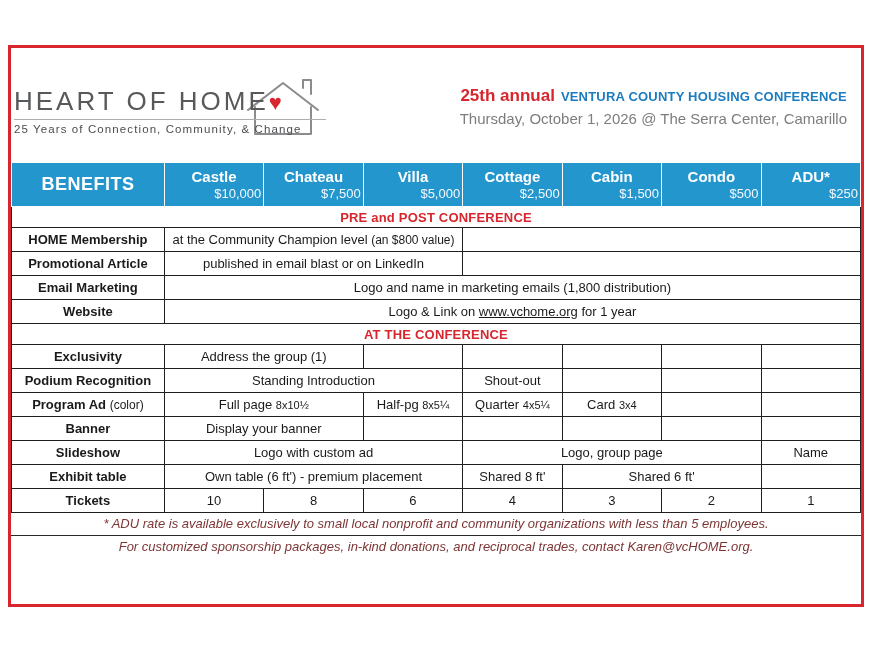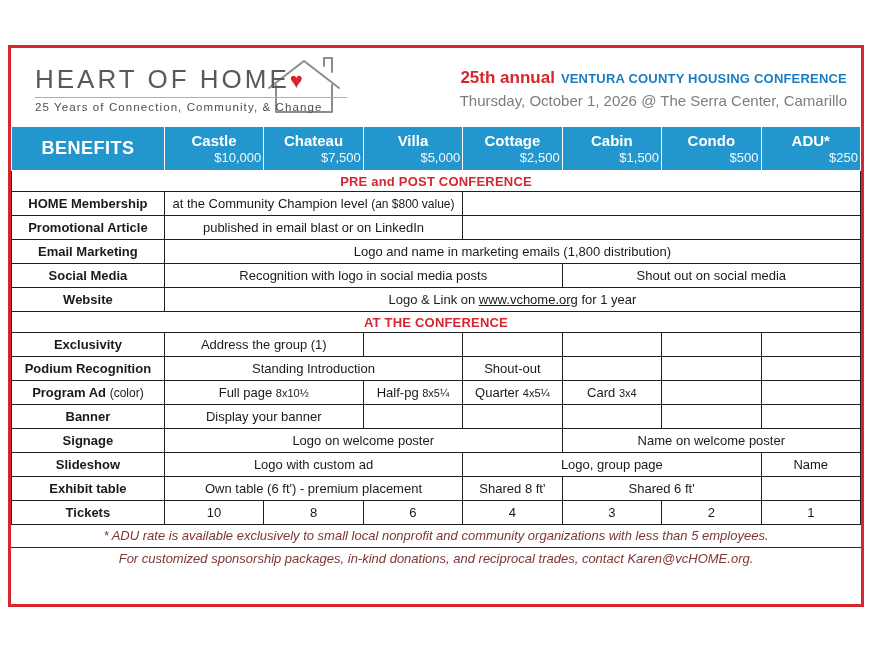--- a/index.html
+++ b/index.html
@@ -1,20 +1,20 @@
 <!DOCTYPE html>
 <html style="--accent-red: #d7262d; --brand-blue: #2496ce; --title-blue: #1c7cc0; --logo-gray: #58595b; --note-color: #7d3535;"><head>
 <meta charset="utf-8">
 <style>
   html,body{margin:0;padding:0;background:#fff;}
   body{width:872px;height:654px;position:relative;font-family:"Liberation Sans",sans-serif;color:#1a1a1a;overflow:hidden;}
   .frame{position:absolute;left:8px;top:45px;width:856px;height:562px;border:3px solid var(--accent-red,#d7262d);background:#fff;box-sizing:border-box;}
 
   
-  .hdr{display:flex;justify-content:space-between;align-items:center;height:78px;padding:2px 10px 0 24px;box-sizing:border-box;}
+  .hdr{display:flex;justify-content:space-between;height:78px;padding:2px 10px 0 3px;box-sizing:border-box;margin-top:36px;}
   .logo{position:relative;width:312px;flex:0 0 auto;}
   .logo-house{position:absolute;right:0;top:-10px;z-index:0;}
   .logo-row{position:relative;z-index:1;font-size:26px;letter-spacing:3px;color:var(--logo-gray,#58595b);font-weight:500;white-space:nowrap;}
   .logo-heart{color:var(--accent-red,#d7262d);font-size:22px;letter-spacing:0;}
   .logo-tagline{position:relative;z-index:1;border-top:1px solid #aeaeae;margin-top:2px;padding-top:3px;font-size:11.5px;letter-spacing:1.1px;color:#4d4d4f;white-space:nowrap;}
   .titleblock{text-align:right;padding-right:4px;}
   .titleline{white-space:nowrap;}
   .title-prefix{color:var(--accent-red,#d7262d);font-weight:bold;font-size:17px;margin-right:6px;}
   .title-main{color:var(--title-blue,#1c7cc0);font-weight:bold;font-size:13px;letter-spacing:.2px;}
   .subtitle{color:#7d7d7f;font-size:15px;margin-top:4px;}
@@ -119,25 +119,20 @@
         <td class="rowlabel">Promotional Article</td>
         <td colspan="3">published in email blast or on LinkedIn</td>
         <td colspan="4"></td>
       </tr>
 
       <tr>
         <td class="rowlabel">Email Marketing</td>
         <td colspan="7">Logo and name in marketing emails (1,800 distribution)</td>
       </tr>
 
-      <tr>
-        <td class="rowlabel">Social Media</td>
-        <td colspan="4">Recognition with logo in social media posts</td>
-        <td colspan="3">Shout out on social media</td>
-      </tr>
 
       <tr>
         <td class="rowlabel">Website</td>
         <td colspan="7"><span>Logo &amp; Link on </span><span class="weblink">www.vchome.org</span><span> for 1 year</span></td>
       </tr>
 
       <tr>
           <td class="section" colspan="8">AT THE CONFERENCE</td>
         </tr>
 
@@ -174,25 +169,20 @@
       <tr>
         <td class="rowlabel">Banner</td>
         <td colspan="2">Display your banner</td>
         <td></td>
         <td></td>
         <td></td>
         <td></td>
         <td></td>
       </tr>
 
-      <tr>
-        <td class="rowlabel">Signage</td>
-        <td colspan="4">Logo on welcome poster</td>
-        <td colspan="3">Name on welcome poster</td>
-      </tr>
 
       <tr>
         <td class="rowlabel">Slideshow</td>
         <td colspan="3">Logo with custom ad</td>
         <td colspan="3">Logo, group page</td>
         <td>Name</td>
       </tr>
 
       <tr>
         <td class="rowlabel">Exhibit table</td>

